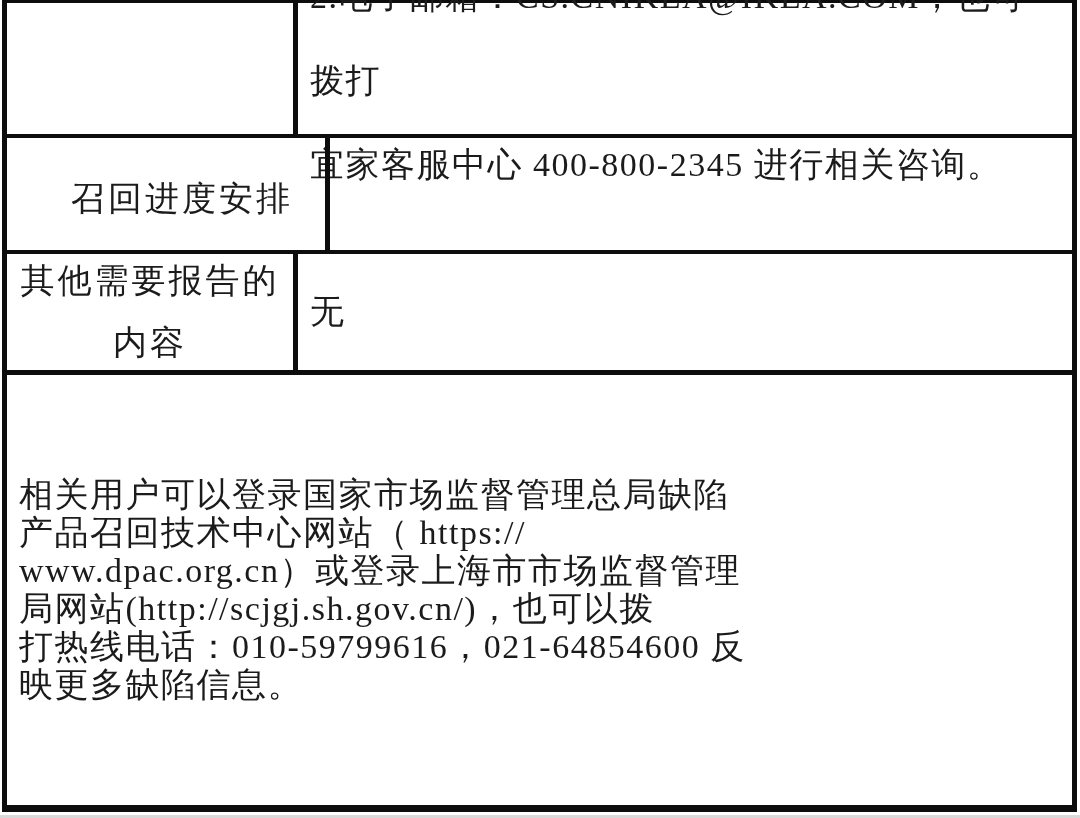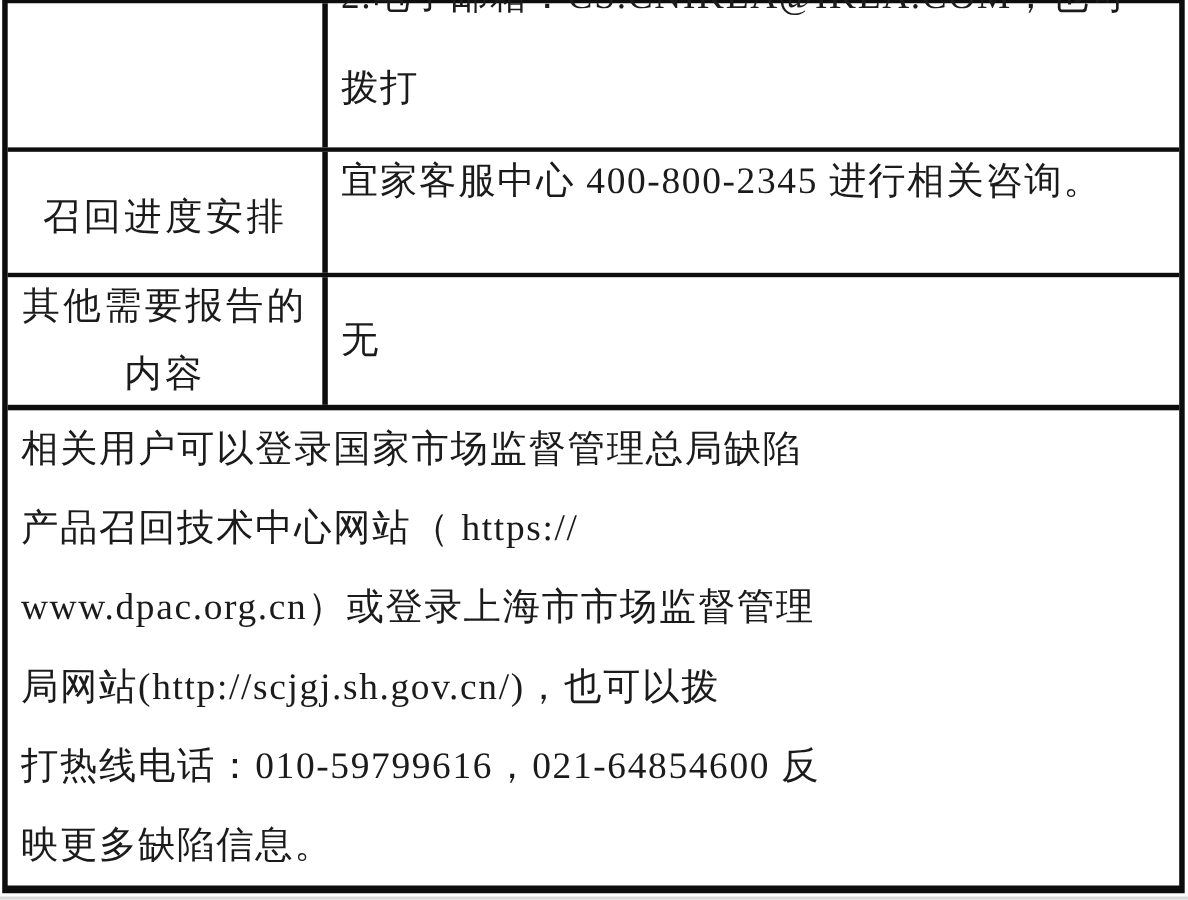--- a/index.html
+++ b/index.html
@@ -33,21 +33,21 @@
     background: #ffffff;
   }
 
   .t-row {
     display: flex;
     flex-direction: row;
     box-sizing: border-box;
   }
   .t-row + .t-row { border-top: 4px solid #0d0d0d; }
   .row-1 { height: 131px; }
-  .row-2 { height: 116px; }
+  .row-2 { height: 116px; padding-left: 32px; }
   .row-3 { height: 120px; }
   .row-4 { flex: 1; border-top-width: 5px !important; }
 
   .label-cell {
     width: 291px;
     flex: 0 0 291px;
     box-sizing: border-box;
     border-right: 5px solid #0d0d0d;
     display: flex;
     align-items: center;
@@ -68,21 +68,21 @@
     align-items: center;
     font-size: 34px;
     letter-spacing: 1.5px;
     white-space: pre-line;
   }
 
   .row-1 .content-cell { line-height: 84px; padding-top: 24px; }
   .row-2 .content-cell { line-height: 60px; padding-top: 10px; }
   .row-2 .label-cell   { padding-top: 10px; }
   .row-3 .content-cell { line-height: 60px; }
-  .row-4 .content-cell { line-height: 72px; }
+  .row-4 .content-cell { line-height: 38px; }
 
   
   .scan-edge {
     position: absolute;
     left: 0;
     right: 0;
     bottom: 0;
     height: 3px;
     background: #cfcfcf;
     opacity: 0.8;

